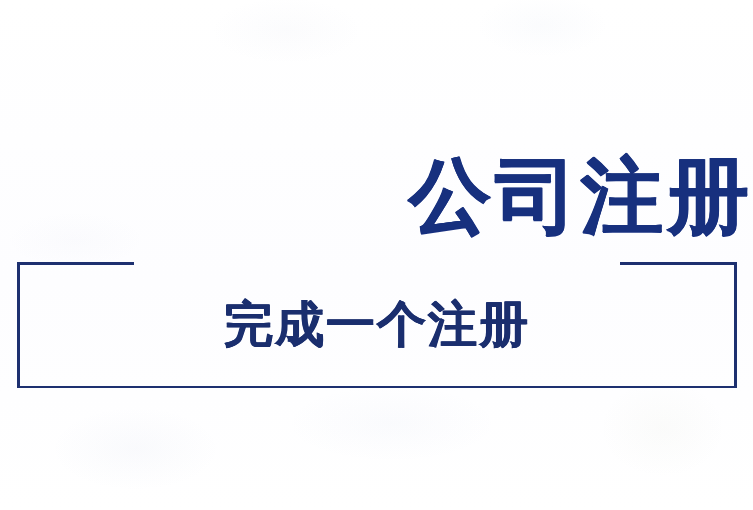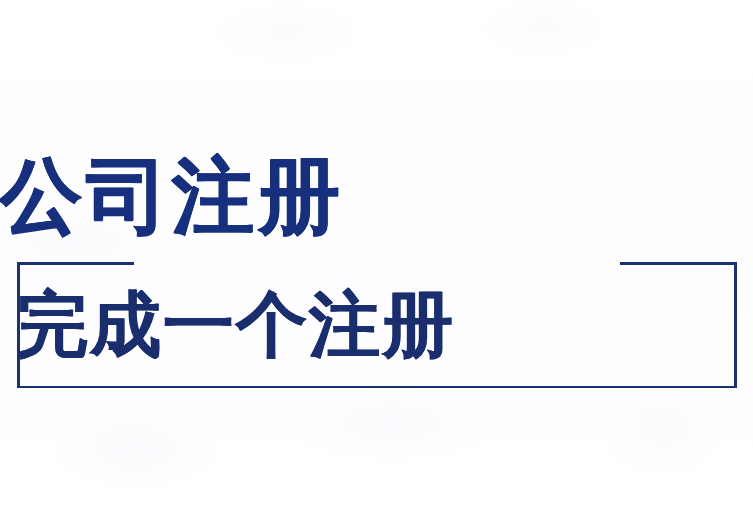--- a/index.html
+++ b/index.html
@@ -35,21 +35,21 @@
       radial-gradient(ellipse 100px 40px at 10% 47%, rgba(140,150,195,0.028), rgba(255,255,255,0) 70%),
       linear-gradient(180deg, #ffffff 0%, #fdfdff 55%, #ffffff 100%);
   }
 
   
   .headline {
     position: absolute;
     left: 0;
     right: 0;
     top: 148px;
-    text-align: left;
+    text-align: right;
     font-size: 82px;
     line-height: 96px;
     font-weight: 700;
     letter-spacing: 4px;
     color: #17307e;
     white-space: nowrap;
     text-shadow:
       0.5px 0 0 #17307e,
       -0.5px 0 0 #17307e,
       0 0.5px 0 #1b3384;
@@ -104,24 +104,24 @@
 
   
   .subheadline {
     position: absolute;
     left: 17px;
     width: 720px;
     top: 262px;
     height: 126px;
     display: flex;
     align-items: center;
-    justify-content: space-between;
+    justify-content: center;
     gap: 18px;
     color: #1a2e6e;
-    font-size: 71px;
+    font-size: 49px;
     font-weight: 700;
     letter-spacing: 2px;
     white-space: nowrap;
     text-shadow:
       0.4px 0 0 #1a2e6e,
       -0.4px 0 0 #1a2e6e;
   }
   .sub-part { display: inline-block; }
 </style>
 </head>

